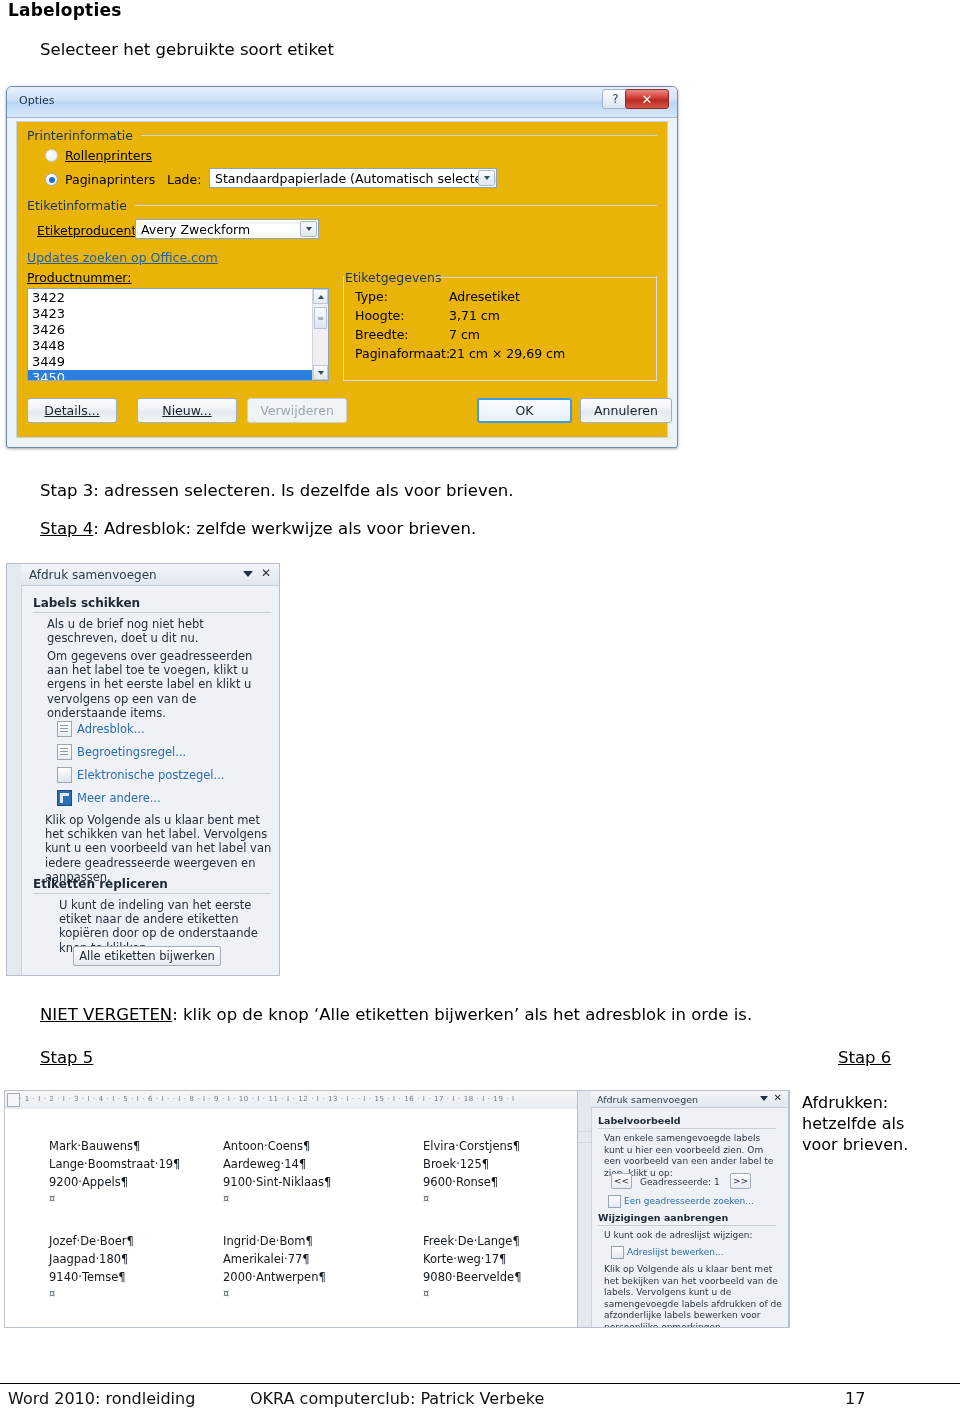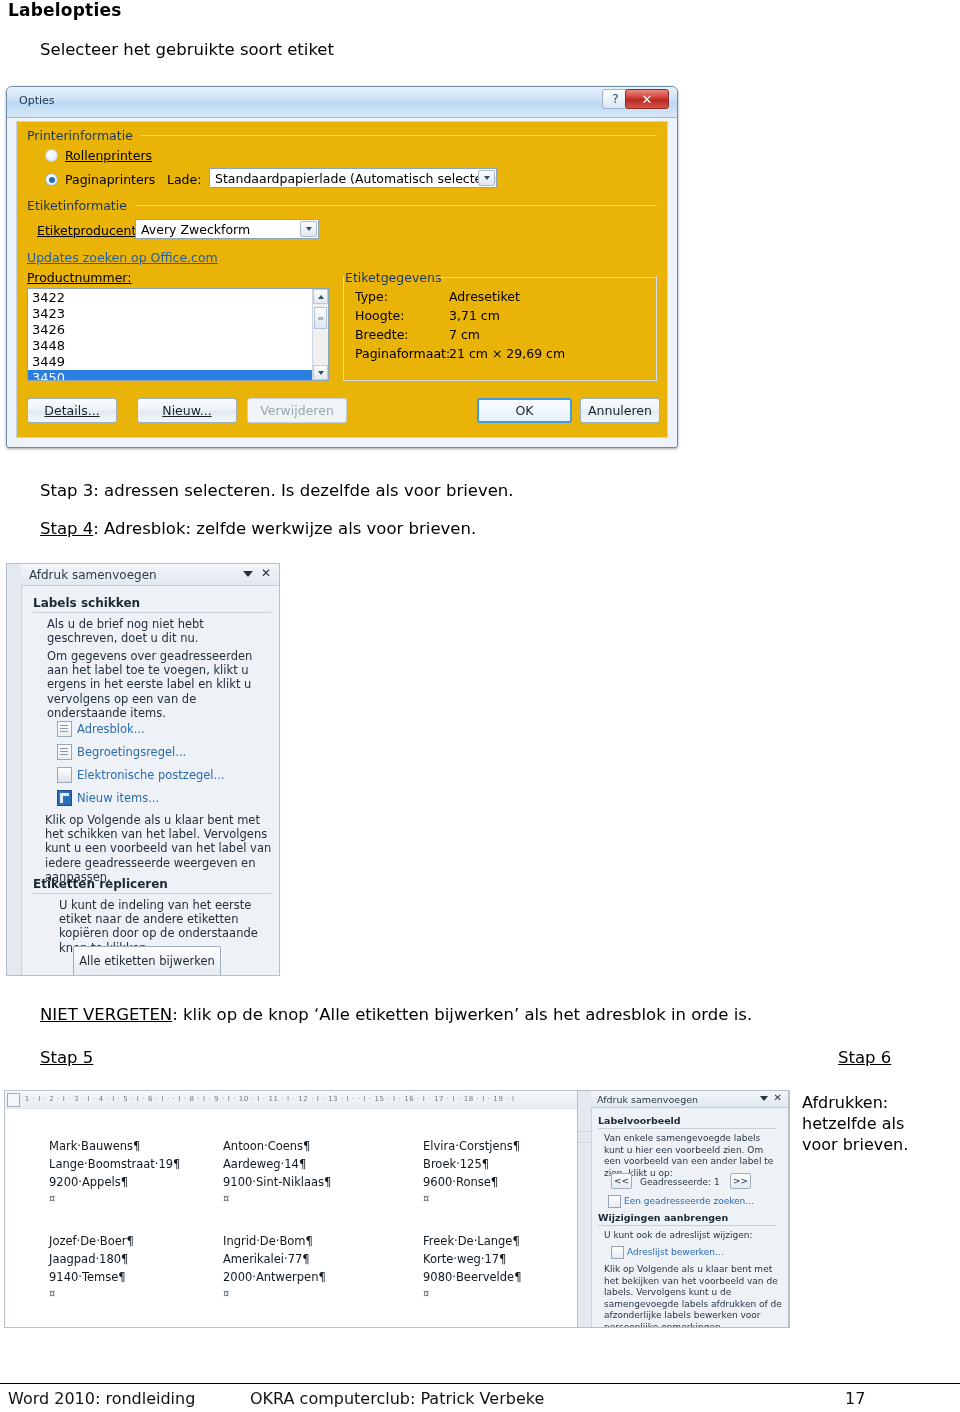--- a/index.html
+++ b/index.html
@@ -198,21 +198,21 @@
   .mini-icon.stamp { background: linear-gradient(180deg,#fdfdfd,#dde5ed); }
   .mini-icon.grid { background: #2d6fb5; border-color: #1d4e82; }
   .mini-icon.grid::after {
     content: ""; position: absolute; left: 2px; top: 2px; right: 2px; bottom: 2px;
     background:
       linear-gradient(90deg, #fff 0 3px, transparent 3px 100%),
       linear-gradient(180deg, #fff 0 3px, transparent 3px 100%);
     opacity: .85;
   }
   .pane-btn {
-    position: absolute; height: 30px; box-sizing: border-box;
+    position: absolute; height: 20px; box-sizing: border-box;
     background: linear-gradient(180deg,#fdfdfe,#e7ecf2);
     border: 1px solid #9fadbc; border-radius: 2px;
     display: flex; align-items: center; justify-content: center;
     font-size: 11.5px; color: #1b2732;
   }
 
   
   .shot2 {
     position: absolute; left: 4px; top: 1090px; width: 786px; height: 238px;
     background: #ffffff; border: 1px solid #b9c2cd; box-sizing: border-box;
@@ -401,21 +401,21 @@
         </div>
       <div class="btn" style="left:120px; top:276px; width:100px;">
           <span class="u">Nieuw...</span>
         </div>
       <div class="btn disabled" style="left:230px; top:276px; width:100px;">
           <span>Verwijderen</span>
         </div>
       <div class="btn default" style="left:460px; top:276px; width:95px;">
           <span>OK</span>
         </div>
-      <div class="btn" style="left:563px; top:276px; width:80px;">
+      <div class="btn" style="left:563px; top:276px; width:92px;">
           <span>Annuleren</span>
         </div>
     </div>
   </div>
 
   <div class="doc-p" style="left:8px; top:481px;">Stap 3: adressen selecteren. Is dezelfde als voor brieven.</div>
   <div class="doc-p" style="left:8px; top:519px;"><span class="u">Stap 4</span><span>: Adresblok: zelfde werkwijze als voor brieven.</span></div>
 
   <div class="pane">
     <div class="pane-left-edge"></div>
@@ -435,21 +435,21 @@
       <div class="mini-icon doc" style="left:36px; top:157px;"></div>
       <div class="pane-link" style="left:56px; top:158px;">Adresblok...</div>
 
       <div class="mini-icon doc" style="left:36px; top:180px;"></div>
       <div class="pane-link" style="left:56px; top:181px;">Begroetingsregel...</div>
 
       <div class="mini-icon stamp" style="left:36px; top:203px;"></div>
       <div class="pane-link" style="left:56px; top:204px;">Elektronische postzegel...</div>
 
       <div class="mini-icon grid" style="left:36px; top:226px;"></div>
-      <div class="pane-link" style="left:56px; top:227px;">Nieuw items...</div>
+      <div class="pane-link" style="left:56px; top:227px;">Meer andere...</div>
 
       <div class="pane-txt" style="left:24px; top:249px; width:232px;">Klik op Volgende als u klaar bent met het schikken van het label. Vervolgens kunt u een voorbeeld van het label van iedere geadresseerde weergeven en aanpassen.</div>
 
       <div class="pane-h" style="left:12px; top:313px;">Etiketten repliceren</div>
       <div class="pane-hr" style="left:12px; top:329px; width:238px;"></div>
 
       <div class="pane-txt" style="left:38px; top:334px; width:222px;">U kunt de indeling van het eerste etiket naar de andere etiketten kopiëren door op de onderstaande knop te klikken.</div>
 
       <div class="pane-btn" style="left:52px; top:382px; width:148px;">
           <span>Alle etiketten bijwerken</span>

